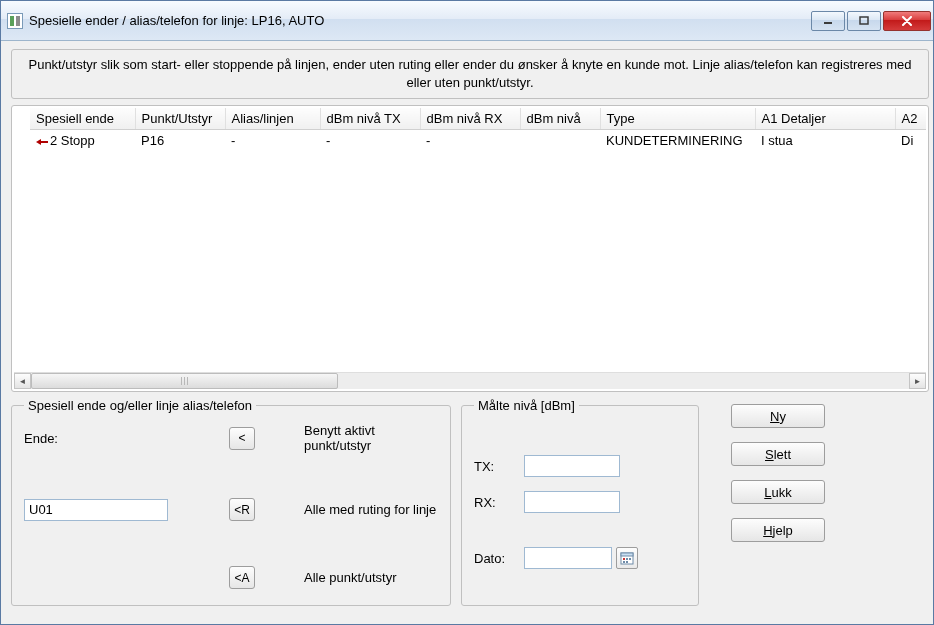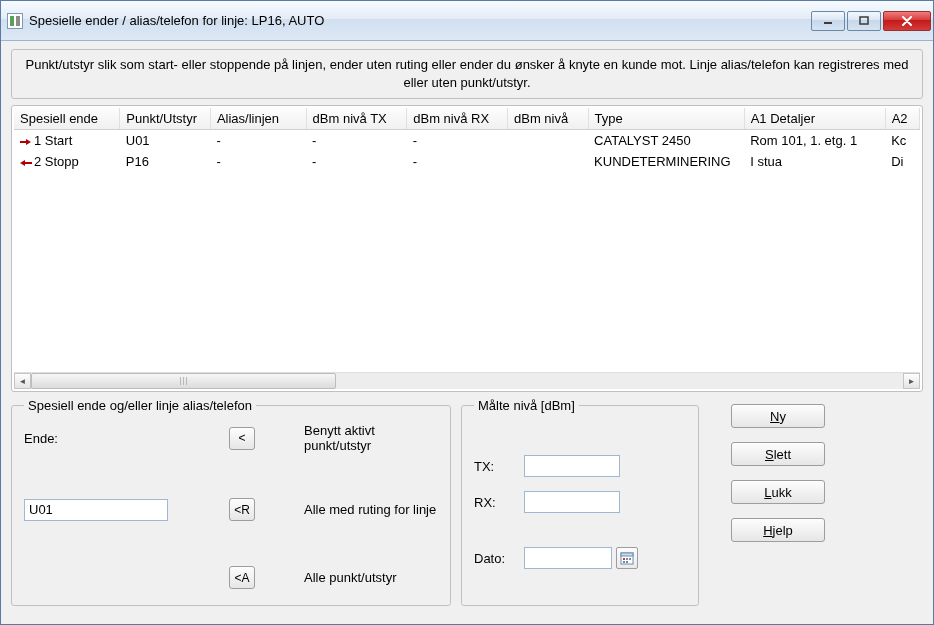--- a/index.html
+++ b/index.html
@@ -66,21 +66,21 @@
   }
   .win-btn.close {
     width: 48px;
     background: linear-gradient(to bottom, #f07b7b 0%, #d83c3c 45%, #c21a1a 46%, #d43a3a 100%);
     color: #fff;
     border-color: #95322e;
   }
   .win-btn svg { display: block; }
   .client {
     flex: 1;
-    padding: 8px 10px 10px 10px;
+    padding: 8px 4px 10px 10px;
     display: flex;
     flex-direction: column;
     gap: 6px;
   }
   .info-panel {
     border: 1px solid #c0c0c0;
     background: #f0f0f0;
     padding: 6px 10px;
     border-radius: 3px;
   }
@@ -92,20 +92,21 @@
   .grid-wrap {
     border: 1px solid #c0c0c0;
     background: #fff;
     border-radius: 3px;
     padding: 2px;
   }
   .grid-scroll {
     height: 264px;
     overflow: hidden;
     background: #fff;
+    margin-left: 16px;
   }
   table.grid {
     border-collapse: collapse;
     width: 100%;
     table-layout: fixed;
     font-size: 13px;
   }
   table.grid th {
     text-align: left;
     font-weight: normal;
@@ -317,31 +318,20 @@
               <th>Alias/linjen</th>
               <th>dBm nivå TX</th>
               <th>dBm nivå RX</th>
               <th>dBm nivå</th>
               <th>Type</th>
               <th>A1 Detaljer</th>
               <th>A2</th>
             </tr>
           </thead>
           <tbody>
-            <tr>
-              <td><span class="row-icon"></span><span>1 Start</span></td>
-              <td>U01</td>
-              <td>-</td>
-              <td>-</td>
-              <td>-</td>
-              <td></td>
-              <td>CATALYST 2450</td>
-              <td>Rom 101, 1. etg. 1</td>
-              <td>Kc</td>
-            </tr>
             <tr>
               <td><span class="row-icon stop"></span><span>2 Stopp</span></td>
               <td>P16</td>
               <td>-</td>
               <td>-</td>
               <td>-</td>
               <td></td>
               <td>KUNDETERMINERING</td>
               <td>I stua</td>
               <td>Di</td>

